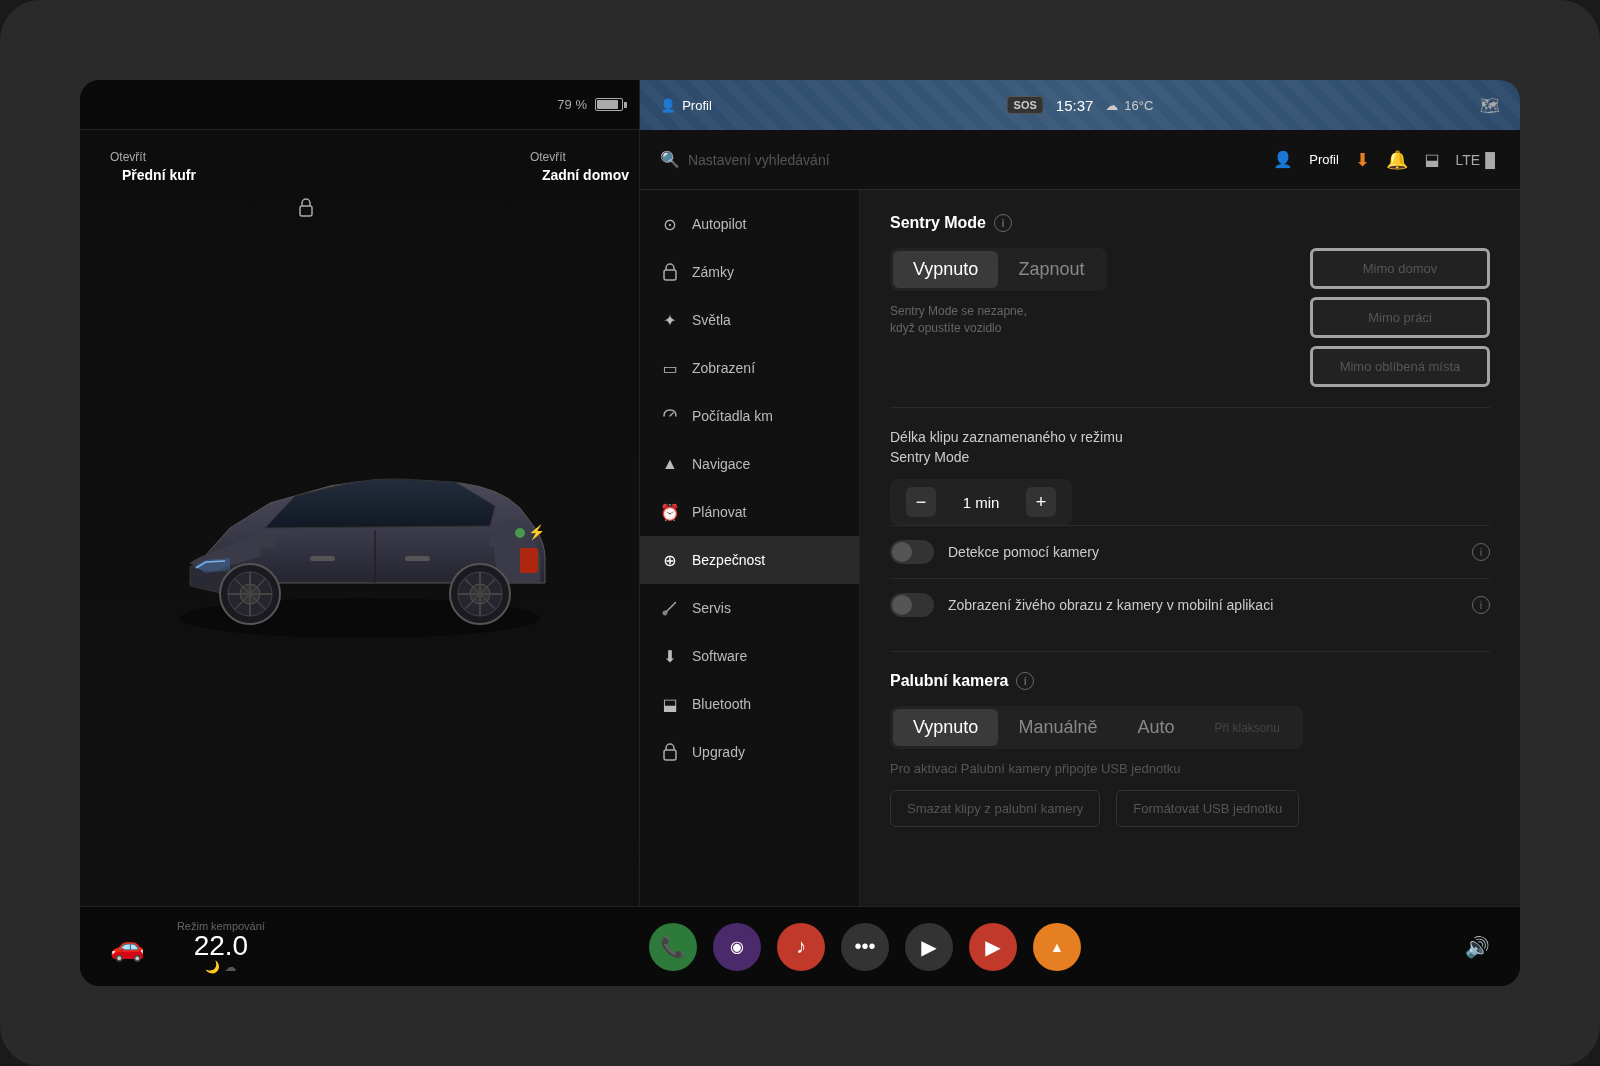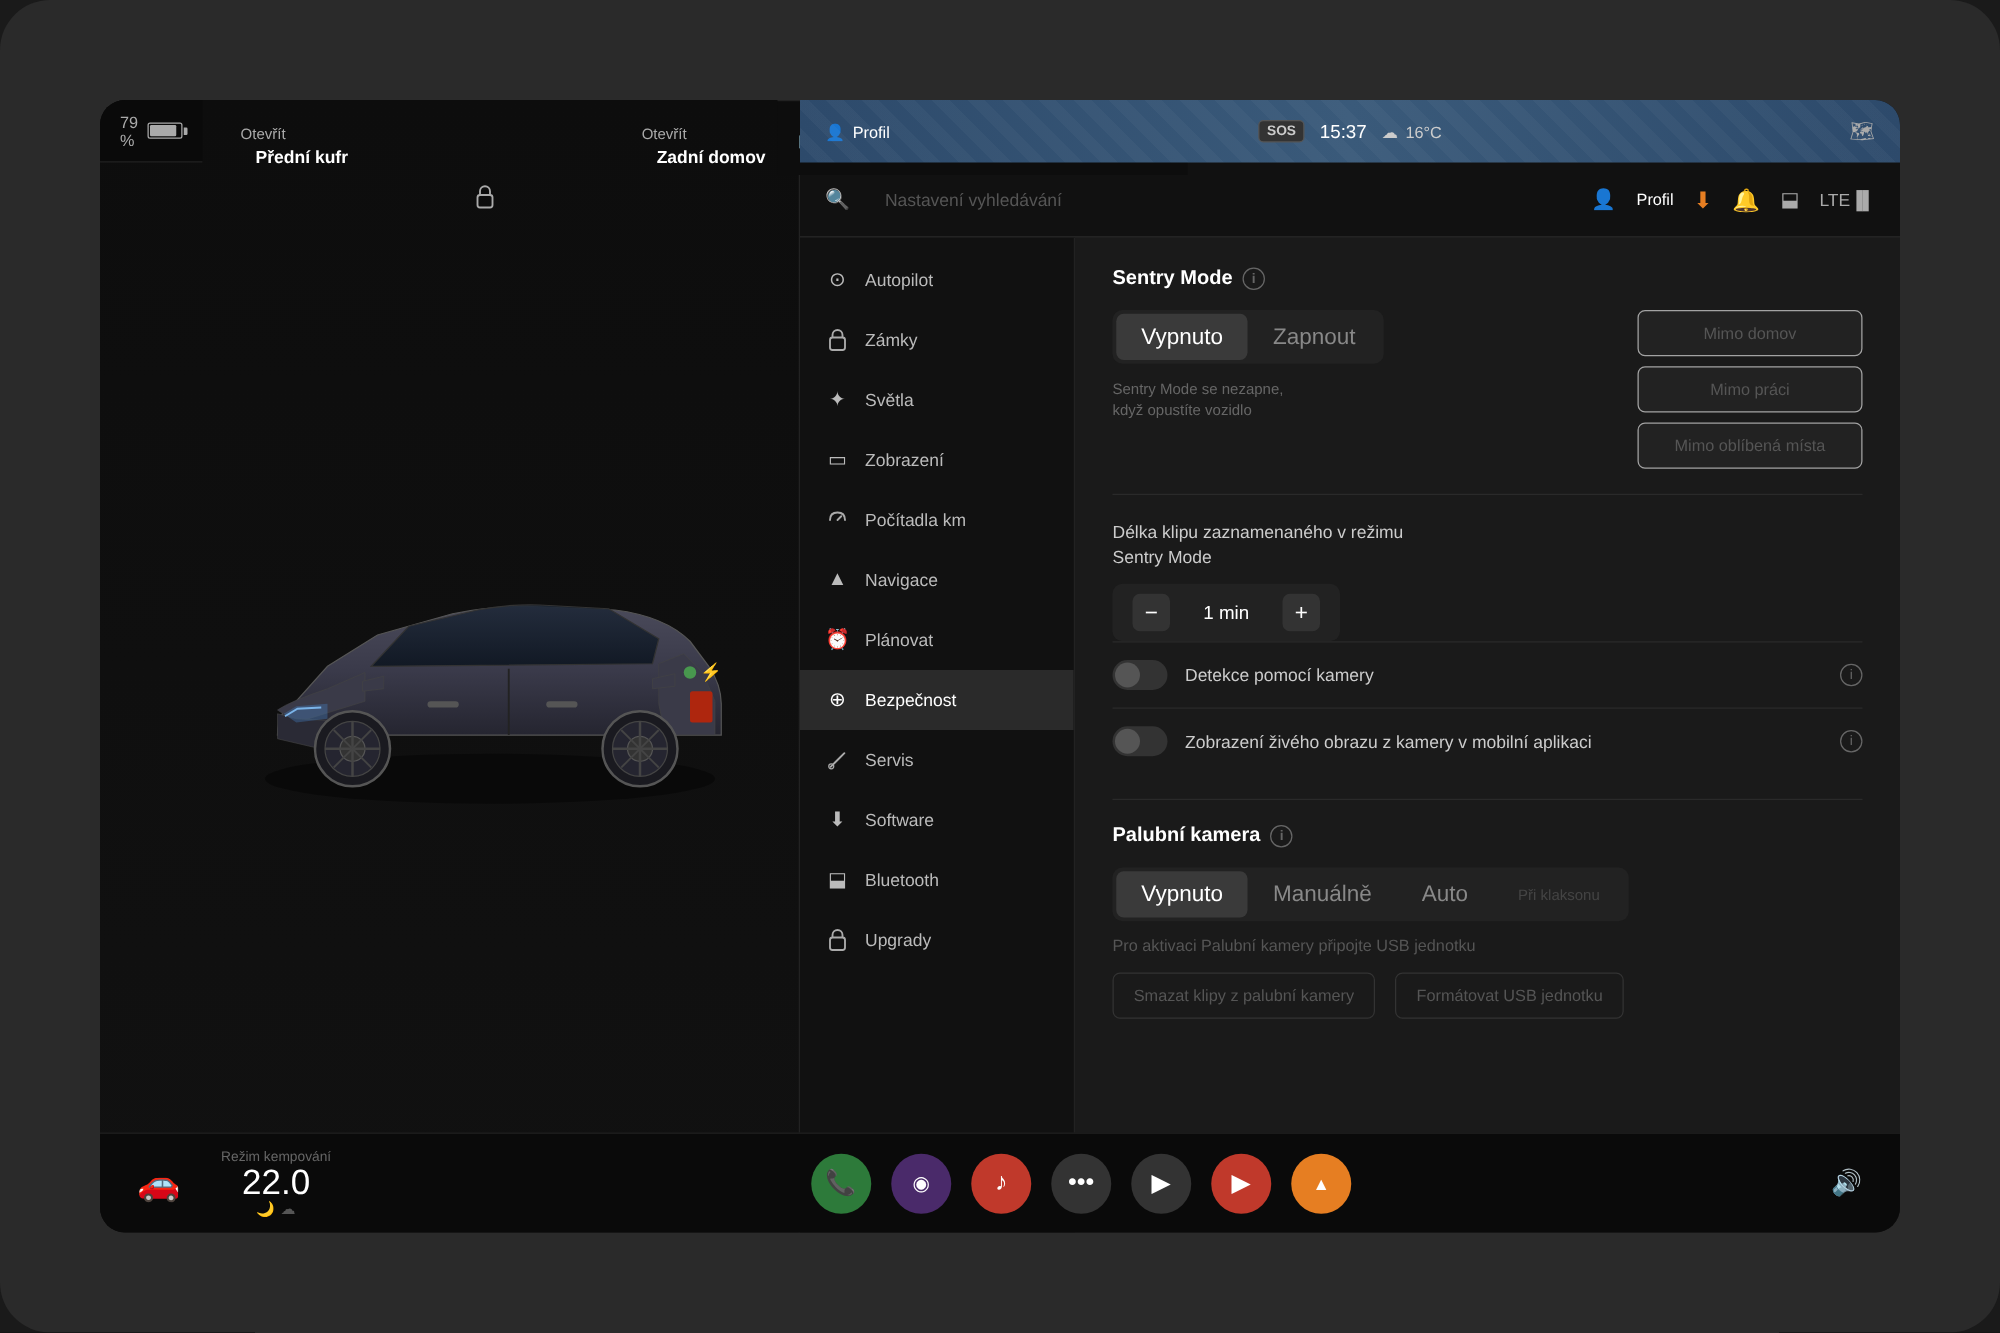--- a/index.html
+++ b/index.html
@@ -41,21 +41,21 @@
       height: 100%;
       position: relative;
     }
 
     
     .left-panel {
       width: 560px;
       background: linear-gradient(180deg, #0d0d0d 0%, #111 100%);
       position: relative;
       display: flex;
-      flex-direction: row;
+      flex-direction: column;
       border-right: 1px solid #222;
     }
 
     .left-top-bar {
       height: 50px;
       background: #0a0a0a;
       display: flex;
       align-items: center;
       justify-content: flex-end;
       padding: 0 16px;
@@ -410,21 +410,21 @@
     .sentry-left { flex: 1; }
     .sentry-right {
       width: 180px;
       display: flex;
       flex-direction: column;
       gap: 8px;
     }
 
     .location-btn {
       background: #222;
-      border: 1px solid #a3a3a3;
+      border: 3px solid #a3a3a3;
       border-radius: 6px;
       padding: 10px 16px;
       color: #555;
       font-size: 13px;
       cursor: pointer;
       text-align: center;
     }
 
     .sentry-note {
       color: #666;
@@ -762,21 +762,21 @@
             </div>
           </div>
           <div class="nav-icons-right">
             <span style="font-size:16px;">🗺</span>
           </div>
         </div>
 
         <div class="settings-header">
           <div class="search-bar">
             <span style="font-size:16px;color:#555;">🔍</span>
-            <span style="color:#555;font-size:14px;margin-left:20px;">Nastavení vyhledávání</span>
+            <span style="color:#555;font-size:14px;">Nastavení vyhledávání</span>
           </div>
           <div class="header-right">
             <span style="font-size:16px;">👤</span>
             <span class="profile-name">Profil</span>
             <span class="header-icon orange" style="font-size:18px;">⬇</span>
             <span class="header-icon" style="font-size:18px;">🔔</span>
             <span class="header-icon" style="font-size:16px;">⬓</span>
             <span class="header-icon" style="font-size:14px;">LTE▐▌</span>
           </div>
         </div>

